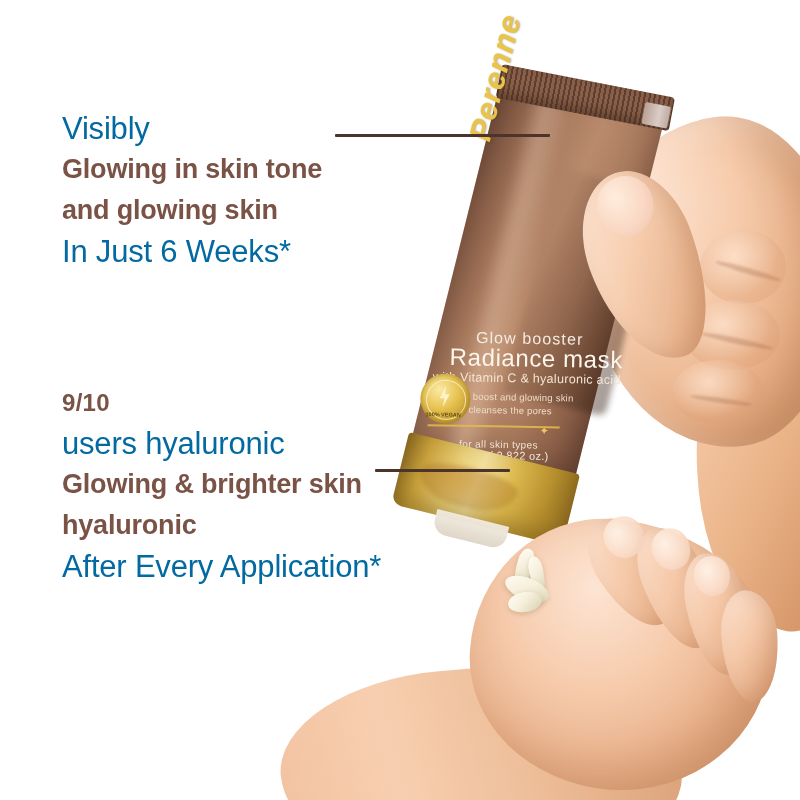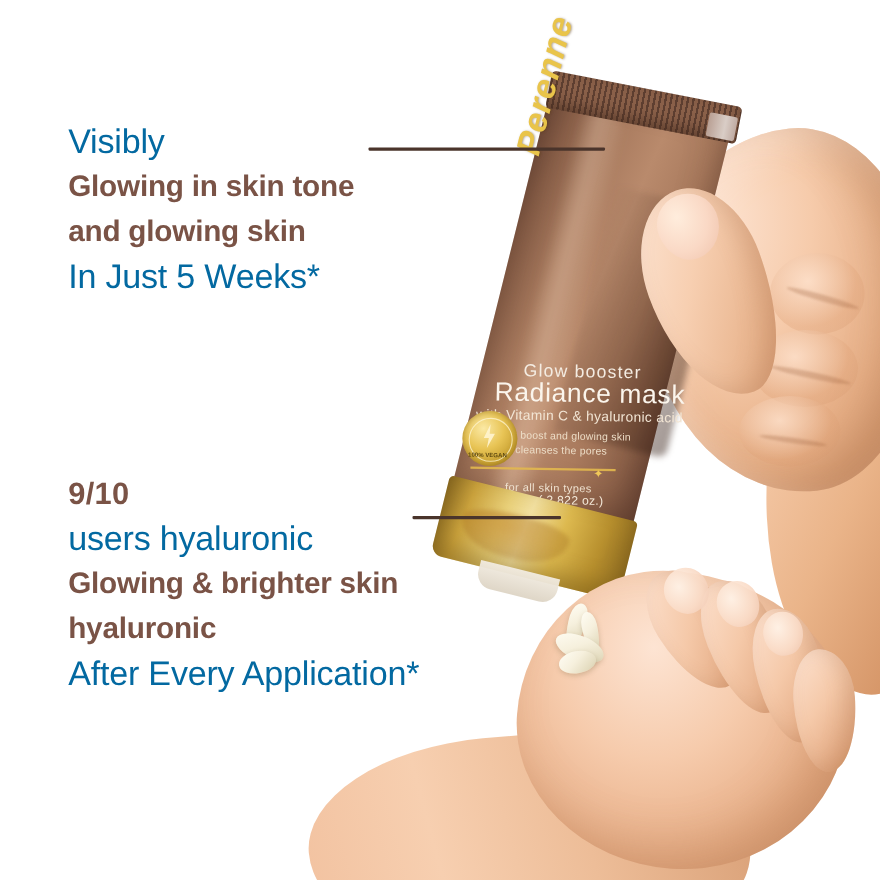--- a/index.html
+++ b/index.html
@@ -37,26 +37,25 @@
     font-weight: 400;
     color: #0369a1;
   }
   .claim-line.accent {
     font-size: 27px;
     line-height: 41px;
     font-weight: 700;
     color: #7a5346;
   }
   .claim-line.stat {
-    font-size: 28px;
+    font-size: 24px;
     line-height: 40px;
     font-weight: 700;
     color: #7a5346;
     letter-spacing: 0.3px;
-    margin-top: 46px;
   }
 
   #footnote {
     position: absolute;
     left: 88px;
     top: 717px;
     font-size: 16.5px;
     font-weight: 400;
     color: #3f332e;
     white-space: nowrap;
@@ -484,21 +483,21 @@
     </div>
   </div>
 
   <div id="connector-top" class="connector"></div>
   <div id="connector-bottom" class="connector"></div>
 
   <div id="claim-block-1" class="claim-block">
     <span class="claim-line regular">Visibly</span>
     <span class="claim-line accent">Glowing in skin tone</span>
     <span class="claim-line accent">and glowing skin</span>
-    <span class="claim-line regular">In Just 5 Weeks*</span>
+    <span class="claim-line regular">In Just 6 Weeks*</span>
   </div>
 
   <div id="claim-block-2" class="claim-block">
     <span class="claim-line stat">9/10</span>
     <span class="claim-line regular">users hyaluronic</span>
     <span class="claim-line accent">Glowing &amp; brighter skin</span>
     <span class="claim-line accent">hyaluronic</span>
     <span class="claim-line regular">After Every Application*</span>
   </div>
 

